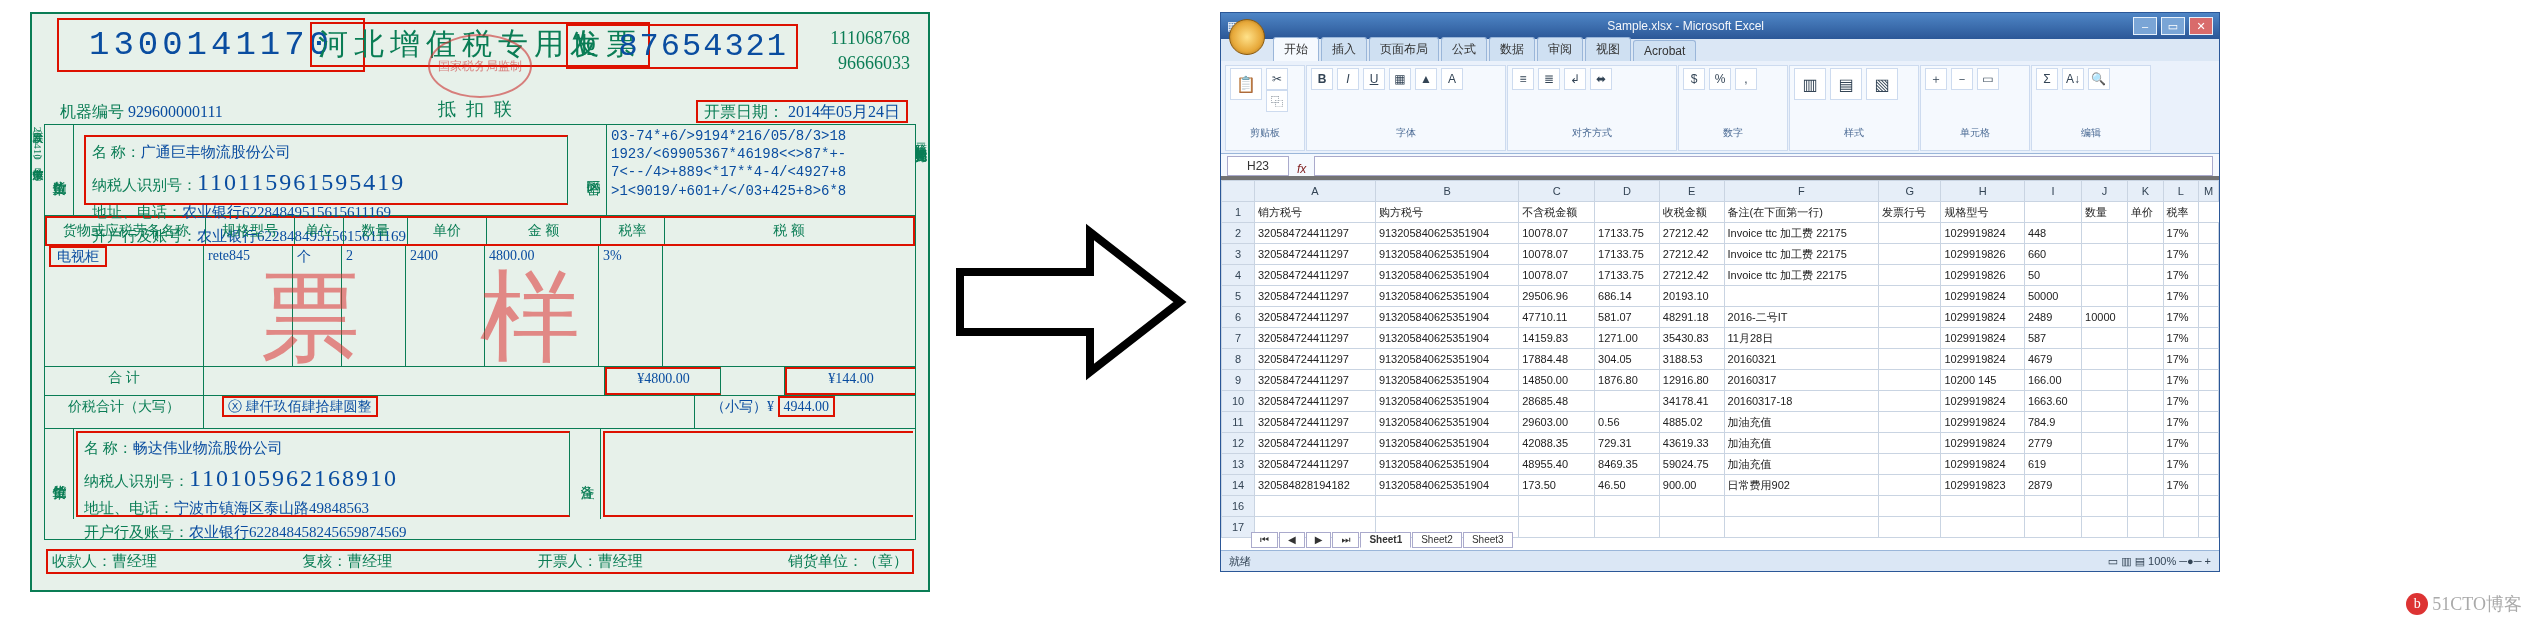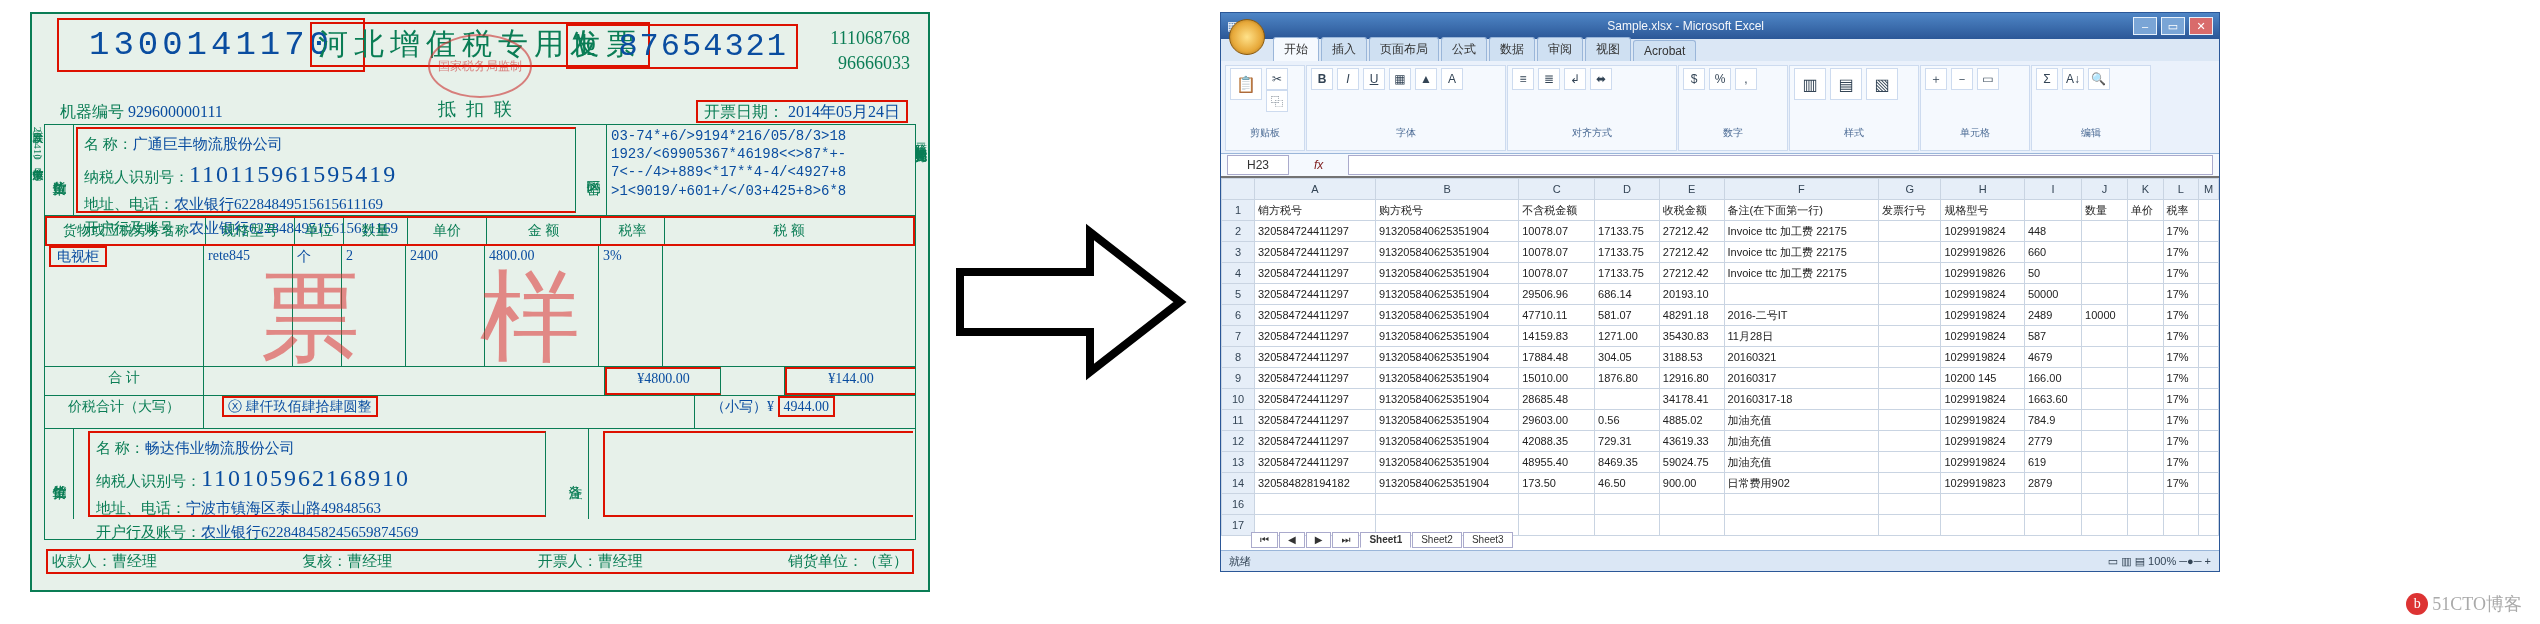--- a/index.html
+++ b/index.html
@@ -96,21 +96,21 @@
   }
   .totals { height:28px; }
   .totals .lab{width:150px;text-align:center;}
   .totals .sp{flex:1;}
   .totals .val{width:105px;color:#0a4da0;text-align:center;}
   .totals .val2{width:120px;color:#0a4da0;text-align:center;border-right:none;}
   .grand { height:32px;gap:12px;}
   .grand .lab{width:150px;text-align:center;}
   .grand .cn{flex:1;padding-left:6px;color:#0a4da0;}
   .grand .num{width:200px;text-align:left;color:#0a4da0;border-right:none;}
-  .seller { height:90px;gap:12px;}
+  .seller { height:90px;}
   .seller .info{flex:1;padding:4px 6px;line-height:1.55;color:#0a4da0;font-size:15px;}
   .seller .info b{color:#0a7d55;font-weight:normal;}
   .remark{width:300px;}
   .remark-lbl{width:20px;writing-mode:vertical-rl;text-align:center;}
   .footer{position:absolute;left:14px;right:14px;bottom:16px;display:flex;font-size:15px;justify-content:space-between;}
   .sidetext-l{position:absolute;left:-2px;top:110px;writing-mode:vertical-rl;font-size:11px;color:#0a7d55;}
   .sidetext-r{position:absolute;right:-2px;top:120px;writing-mode:vertical-rl;font-size:12px;color:#0a7d55;line-height:1.6;}
 
   
   .arrow {
@@ -142,21 +142,21 @@
   .tabs{height:22px;background:#dbe7f5;display:flex;align-items:flex-end;padding-left:8px;gap:2px;font-size:12px;}
   .tab{padding:3px 10px;background:#cfe0f2;border:1px solid #9ab6d9;border-bottom:none;border-radius:3px 3px 0 0;}
   .tab.active{background:#f5f9fe;}
   .orb{width:34px;height:34px;border-radius:50%;background:radial-gradient(#ffe28a,#e7a93a 60%,#8a5a10);border:1px solid #8a5a10;position:relative;top:-6px;margin-right:6px;}
   .ribbon{height:86px;background:#eaf1fb;border-bottom:1px solid #9ab6d9;display:flex;gap:1px;padding:4px 4px 2px 4px;font-size:10px;}
   .grp{background:#f5f9fe;border:1px solid #cddbef;padding:2px 4px 10px 4px;display:flex;flex-direction:column;justify-content:space-between;}
   .grp .g-lbl{text-align:center;color:#4a6a94;font-size:10px;}
   .grp .g-body{display:flex;gap:4px;align-items:flex-start;flex-wrap:wrap;}
   .ibtn{width:20px;height:20px;border:1px solid #cddbef;background:#fff;display:flex;align-items:center;justify-content:center;font-size:12px;color:#345;}
   .ibtn.big{width:30px;height:30px;font-size:16px;}
-  .formula{height:22px;background:#f5f9fe;border-bottom:2px solid #737373;display:flex;align-items:center;padding:0 6px;gap:25px;}
+  .formula{height:22px;background:#f5f9fe;border-bottom:4px solid #737373;display:flex;align-items:flex-end;padding:0 6px;gap:8px;}
   .namebox{width:60px;height:18px;background:#fff;border:1px solid #aac;display:flex;align-items:center;justify-content:center;}
   .fx{color:#7f1d1d;font-style:italic;}
   .fxbar{flex:1;height:18px;background:#fff;border:1px solid #aac;}
   .gridwrap{flex:1;overflow:hidden;background:#fff;position:relative;}
   table.xl{border-collapse:collapse;width:100%;font-size:11px;color:#222;}
   table.xl th,table.xl td{border:1px solid #c9d4e2;padding:1px 3px;height:18px;white-space:nowrap;overflow:hidden;}
   table.xl th{background:#e6eef8;color:#345;font-weight:normal;text-align:center;}
   table.xl th.rowh{width:26px;}
   table.xl td.rowh{background:#e6eef8;text-align:center;color:#345;}
   .statusbar{height:20px;background:#dbe7f5;border-top:1px solid #9ab6d9;display:flex;align-items:center;justify-content:space-between;padding:0 8px;font-size:11px;color:#345;}
@@ -201,21 +201,21 @@
       <span class="redbox">
         <span>开票日期：</span>
         <span style="color:#0a4da0;">2014年05月24日</span>
       </span>
     </div>
 
     <div class="invoice-body">
 
       <div class="row buyer">
         <div class="vcell vlabel">购货单位</div>
-        <div class="vcell info redbox" style="margin:2px;">
+        <div class="vcell info redbox" style="margin:10px;">
           <b>名    称：</b><span>广通巨丰物流股份公司</span><br>
           <b>纳税人识别号：</b><span style="font-size:24px;letter-spacing:2px;">110115961595419</span><br>
           <b>地址、电话：</b><span>农业银行62284849515615611169</span><br>
           <b>开户行及账号：</b><span>农业银行62284849515615611169</span>
         </div>
         <div class="vcell cipher-lbl">密码区</div>
         <div class="vcell cipher" style="border-right:none;white-space:pre;">03-74*+6/&gt;9194*216/05/8/3&gt;18
 1923/&lt;69905367*46198&lt;&lt;&gt;87*+-
 7&lt;--/4&gt;+889&lt;*17**4-4/&lt;4927+8
 &gt;1&lt;9019/+601+/&lt;/03+425+8&gt;6*8</div>
@@ -536,21 +536,21 @@
               <td>4679</td>
               <td></td>
               <td></td>
               <td>17%</td>
               <td></td>
             </tr>
             <tr>
               <td class="rowh">9</td>
               <td>320584724411297</td>
               <td>913205840625351904</td>
-              <td>15010.00</td>
+              <td>14850.00</td>
               <td>1876.80</td>
               <td>12916.80</td>
               <td>20160317</td>
               <td></td>
               <td>10200 145</td>
               <td>166.00</td>
               <td></td>
               <td></td>
               <td>17%</td>
               <td></td>

